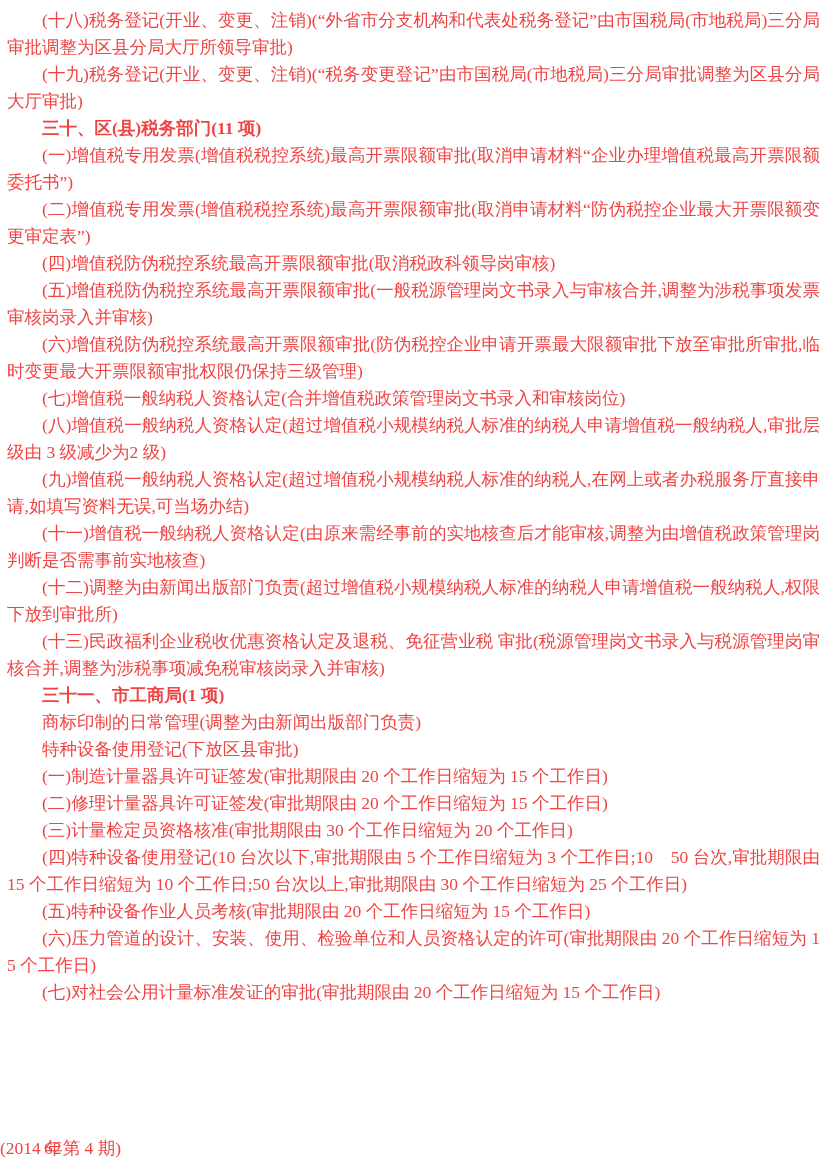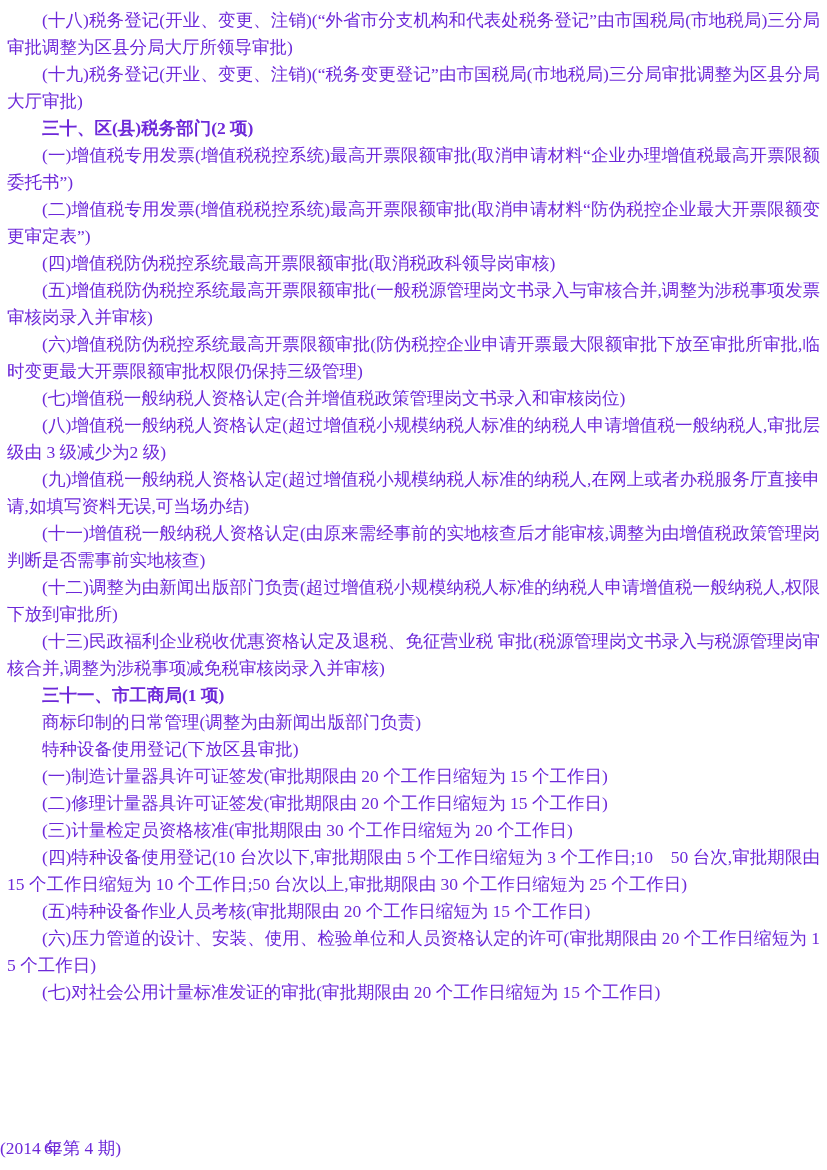--- a/index.html
+++ b/index.html
@@ -11,21 +11,21 @@
     position: relative;
     width: 827px;
     height: 1170px;
     background: #ffffff;
     box-sizing: border-box;
     padding: 7px 7px 0 7px;
     overflow: hidden;
     font-family: "Liberation Serif", "DejaVu Serif", serif;
     font-size: 17.5px;
     line-height: 27px;
-    color: #6d28d9;
+    color: #ef4444;
   }
   .para {
     margin: 0;
     text-indent: 2em;
     text-align: justify;
     text-align-last: left;
     word-break: break-all;
   }
   .heading {
     font-weight: bold;
@@ -47,21 +47,21 @@
   .issue {
   }
 </style>
 </head>
 <body>
 
 <div class="page">
   <div>
       <p class="para">(十八)税务登记(开业、变更、注销)(“外省市分支机构和代表处税务登记”由市国税局(市地税局)三分局审批调整为区县分局大厅所领导审批)</p>
       <p class="para">(十九)税务登记(开业、变更、注销)(“税务变更登记”由市国税局(市地税局)三分局审批调整为区县分局大厅审批)</p>
-      <p class="para heading">三十、区(县)税务部门(2 项)</p>
+      <p class="para heading">三十、区(县)税务部门(11 项)</p>
       <p class="para">(一)增值税专用发票(增值税税控系统)最高开票限额审批(取消申请材料“企业办理增值税最高开票限额委托书”)</p>
       <p class="para">(二)增值税专用发票(增值税税控系统)最高开票限额审批(取消申请材料“防伪税控企业最大开票限额变更审定表”)</p>
       <p class="para">(四)增值税防伪税控系统最高开票限额审批(取消税政科领导岗审核)</p>
       <p class="para">(五)增值税防伪税控系统最高开票限额审批(一般税源管理岗文书录入与审核合并,调整为涉税事项发票审核岗录入并审核)</p>
       <p class="para">(六)增值税防伪税控系统最高开票限额审批(防伪税控企业申请开票最大限额审批下放至审批所审批,临时变更最大开票限额审批权限仍保持三级管理)</p>
       <p class="para">(七)增值税一般纳税人资格认定(合并增值税政策管理岗文书录入和审核岗位)</p>
       <p class="para">(八)增值税一般纳税人资格认定(超过增值税小规模纳税人标准的纳税人申请增值税一般纳税人,审批层级由 3 级减少为2 级)</p>
       <p class="para">(九)增值税一般纳税人资格认定(超过增值税小规模纳税人标准的纳税人,在网上或者办税服务厅直接申请,如填写资料无误,可当场办结)</p>
       <p class="para">(十一)增值税一般纳税人资格认定(由原来需经事前的实地核查后才能审核,调整为由增值税政策管理岗判断是否需事前实地核查)</p>
       <p class="para">(十二)调整为由新闻出版部门负责(超过增值税小规模纳税人标准的纳税人申请增值税一般纳税人,权限下放到审批所)</p>

